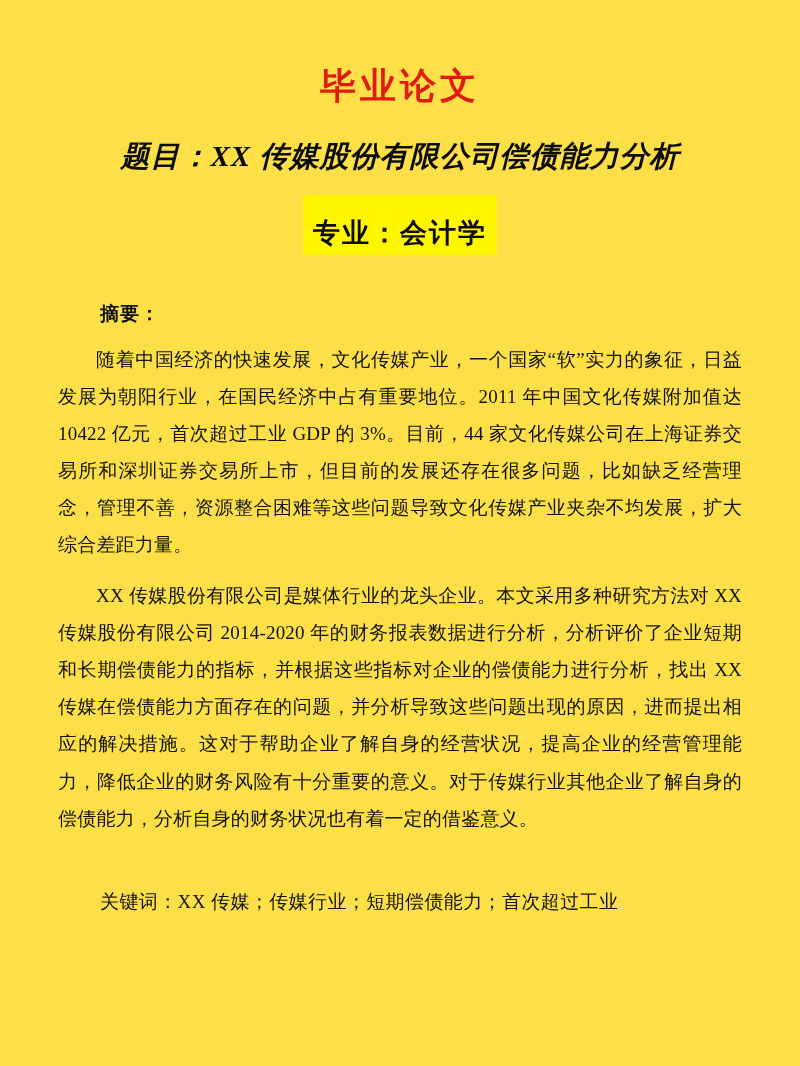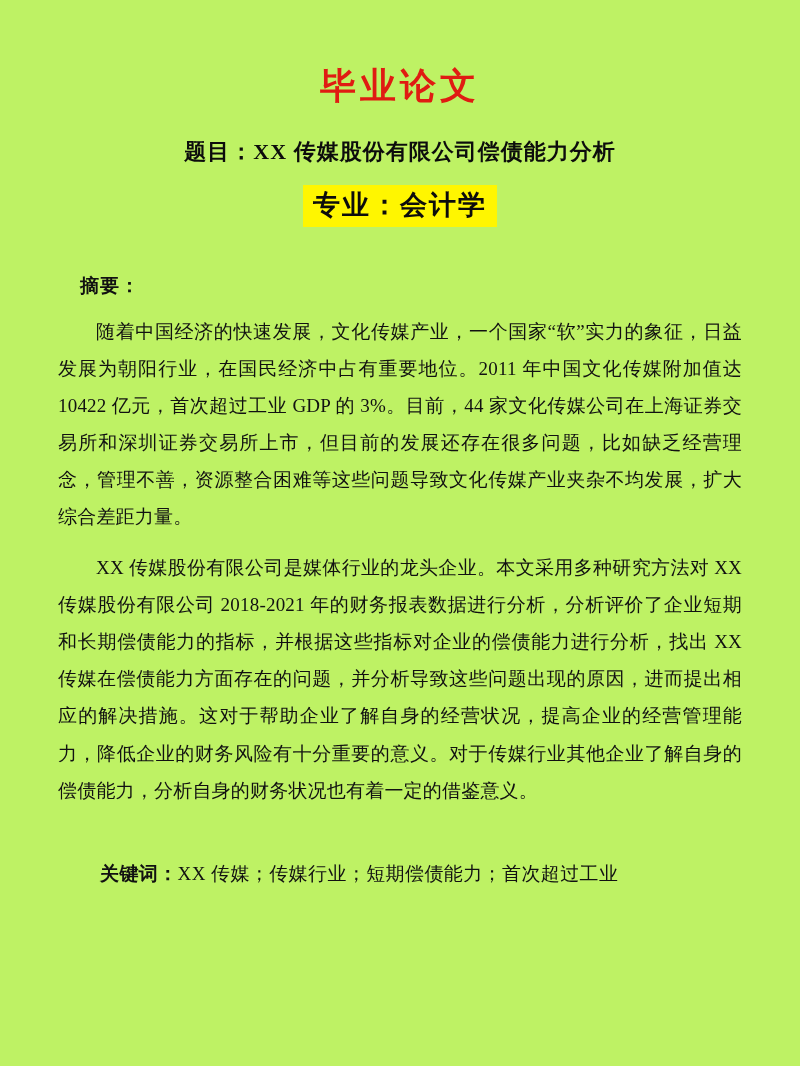--- a/index.html
+++ b/index.html
@@ -11,59 +11,60 @@
     height: 1066px;
     background: #ffffff;
     font-family: "Liberation Serif", "DejaVu Serif", serif;
     color: #111111;
     overflow: hidden;
   }
   .page {
     position: relative;
     width: 800px;
     height: 1066px;
-    background: #bef264;
+    background: #fde047;
     box-sizing: border-box;
     padding: 40px 58px 40px 58px;
   }
   .doc-title {
     text-align: center;
     color: #e01b12;
     font-weight: bold;
     font-size: 36px;
     letter-spacing: 4px;
     margin-top: 22px;
     margin-bottom: 26px;
     font-family: "Liberation Serif", "DejaVu Serif", serif;
   }
   .subject-line {
     text-align: center;
     font-weight: bold;
-    font-size: 22px;
+    font-size: 29px;
     letter-spacing: 1px;
     margin-bottom: 18px;
     color: #0c0c0c;
+    font-style: italic;
   }
   .major-line-wrap {
     text-align: center;
     margin-bottom: 46px;
   }
   .major-line {
     display: inline-block;
     background: #fff600;
     color: #0c0c0c;
     font-weight: bold;
     font-size: 27px;
     letter-spacing: 2px;
-    padding: 2px 10px 4px 10px;
+    padding: 20px 10px 4px 10px;
   }
   .section-label {
     font-weight: bold;
     font-size: 19px;
-    margin-left: 22px;
+    margin-left: 42px;
     margin-bottom: 14px;
     letter-spacing: 1px;
   }
   .para {
     font-size: 19px;
     line-height: 1.95;
     text-align: justify;
     text-justify: inter-ideograph;
     text-indent: 2em;
     margin: 0 0 6px 0;
@@ -72,21 +73,21 @@
   .para-2 {
     margin-top: 14px;
   }
   .keywords {
     font-size: 19px;
     margin-top: 52px;
     margin-left: 42px;
     letter-spacing: 0.4px;
   }
   .keywords b {
-    font-weight: bold;
+    font-weight: normal;
   }
   .spacer-bottom {
     height: 150px;
   }
 </style>
 </head>
 <body>
 
 <div class="page">
 
@@ -95,21 +96,21 @@
   <div class="subject-line">题目：XX 传媒股份有限公司偿债能力分析</div>
 
   <div class="major-line-wrap">
     <span class="major-line">专业：会计学</span>
   </div>
 
   <div class="section-label">摘要：</div>
 
   <p class="para">随着中国经济的快速发展，文化传媒产业，一个国家“软”实力的象征，日益发展为朝阳行业，在国民经济中占有重要地位。2011 年中国文化传媒附加值达 10422 亿元，首次超过工业 GDP 的 3%。目前，44 家文化传媒公司在上海证券交易所和深圳证券交易所上市，但目前的发展还存在很多问题，比如缺乏经营理念，管理不善，资源整合困难等这些问题导致文化传媒产业夹杂不均发展，扩大综合差距力量。</p>
 
-  <p class="para para-2">XX 传媒股份有限公司是媒体行业的龙头企业。本文采用多种研究方法对 XX 传媒股份有限公司 2018-2021 年的财务报表数据进行分析，分析评价了企业短期和长期偿债能力的指标，并根据这些指标对企业的偿债能力进行分析，找出 XX 传媒在偿债能力方面存在的问题，并分析导致这些问题出现的原因，进而提出相应的解决措施。这对于帮助企业了解自身的经营状况，提高企业的经营管理能力，降低企业的财务风险有十分重要的意义。对于传媒行业其他企业了解自身的偿债能力，分析自身的财务状况也有着一定的借鉴意义。</p>
+  <p class="para para-2">XX 传媒股份有限公司是媒体行业的龙头企业。本文采用多种研究方法对 XX 传媒股份有限公司 2014-2020 年的财务报表数据进行分析，分析评价了企业短期和长期偿债能力的指标，并根据这些指标对企业的偿债能力进行分析，找出 XX 传媒在偿债能力方面存在的问题，并分析导致这些问题出现的原因，进而提出相应的解决措施。这对于帮助企业了解自身的经营状况，提高企业的经营管理能力，降低企业的财务风险有十分重要的意义。对于传媒行业其他企业了解自身的偿债能力，分析自身的财务状况也有着一定的借鉴意义。</p>
 
   <div class="keywords">
     <b>关键词：</b><span>XX 传媒；传媒行业；短期偿债能力；首次超过工业</span>
   </div>
 
   <div class="spacer-bottom"></div>
 
 </div>
 
 </body></html>

